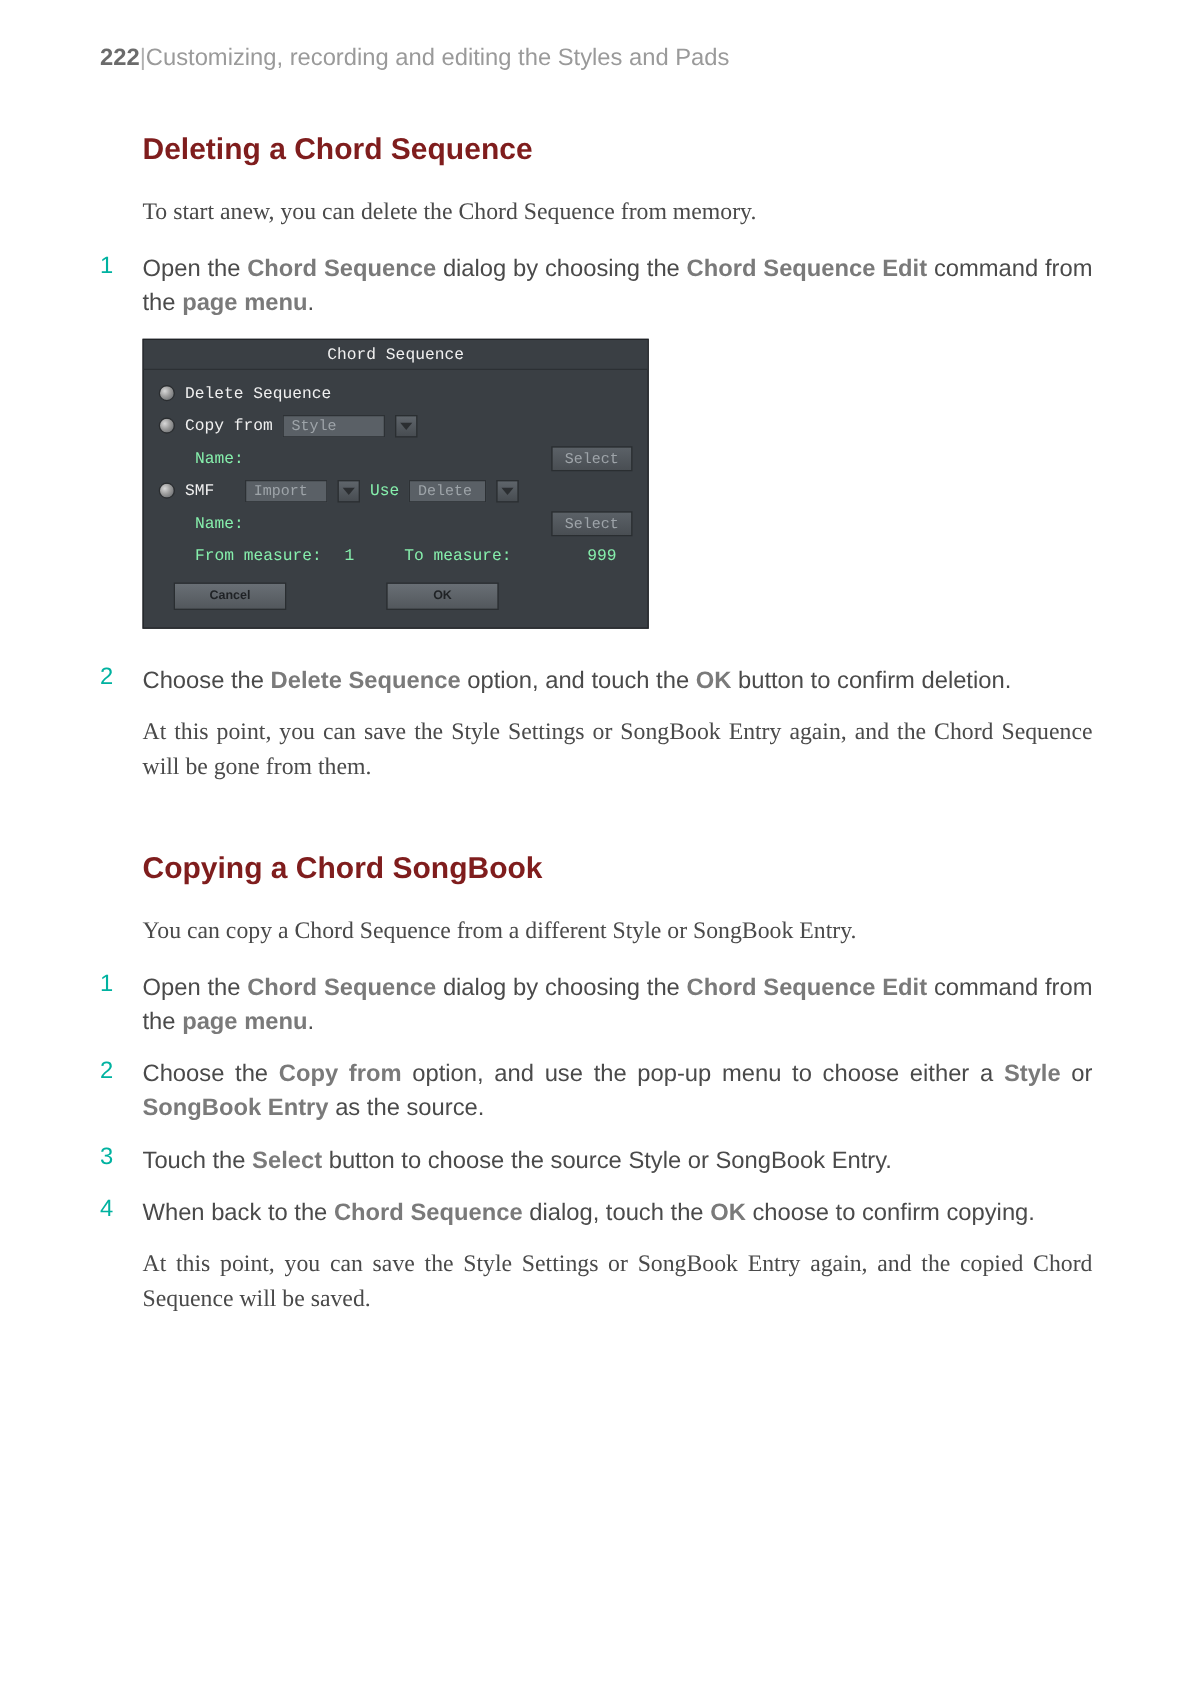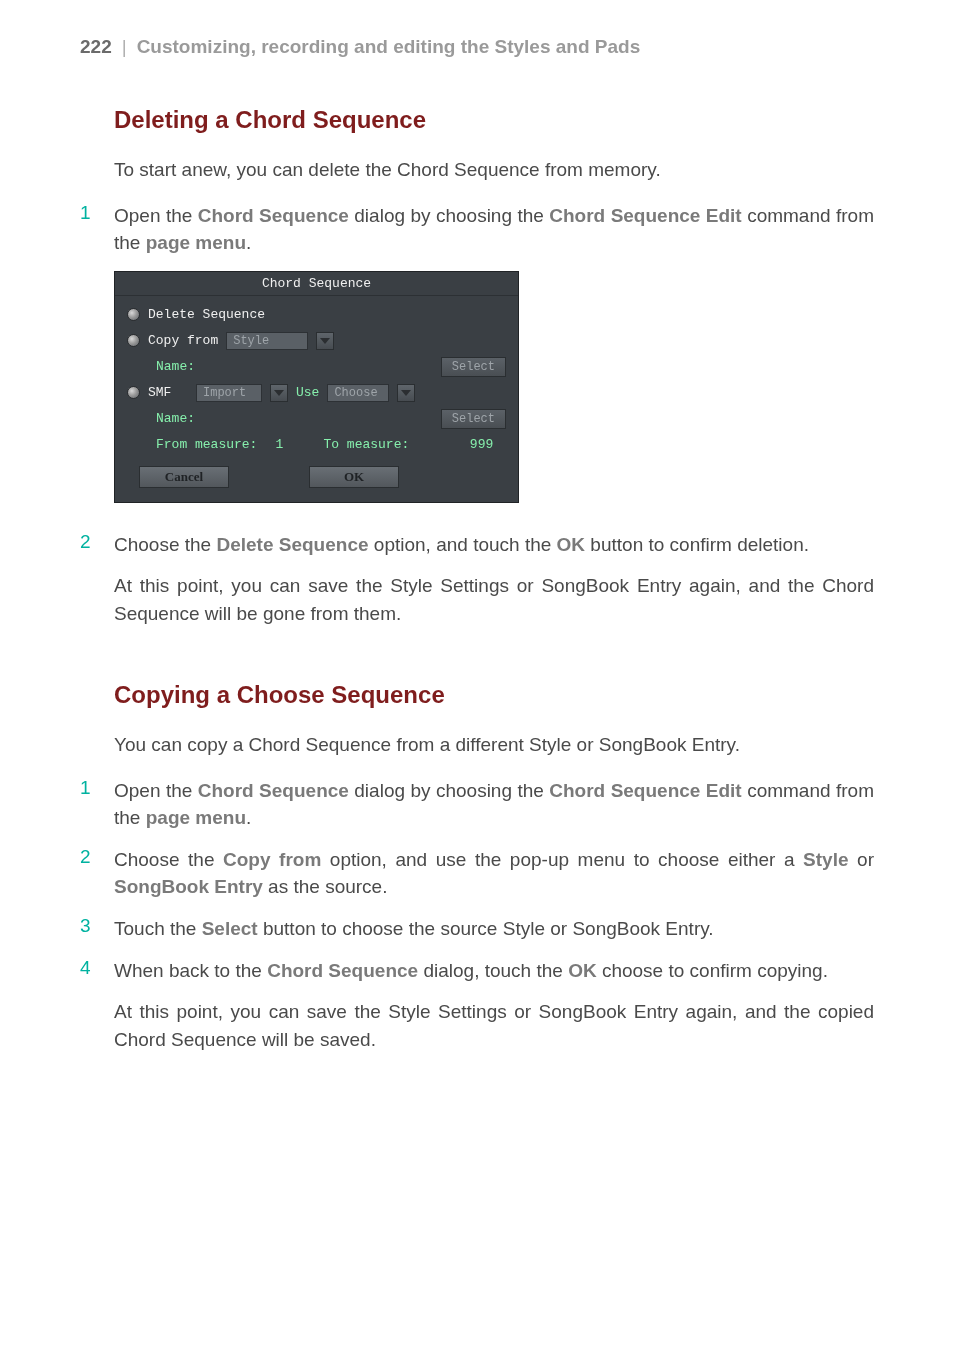--- a/index.html
+++ b/index.html
@@ -1,23 +1,23 @@
 <!DOCTYPE html>
 <html><head>
 <meta charset="utf-8">
 <style>
   * { box-sizing: border-box; margin: 0; padding: 0; }
   html, body { width: 954px; height: 1354px; background: #ffffff; font-family: "Segoe UI", Arial, sans-serif; color: #4a4a4a; }
   .page { padding: 36px 80px 0 80px; }
-  .header { display: flex; align-items: baseline; gap: 10px; margin-bottom: 48px; }
+  .header { display: flex; align-items: baseline; gap: 0; margin-bottom: 48px; }
   .page-number { font-weight: 700; color: #6b6b6b; font-size: 19px; }
   .header-sep { color: #b0b0b0; font-size: 19px; }
-  .header-title { color: #9a9a9a; font-size: 19px; font-weight: 700; }
+  .header-title { color: #9a9a9a; font-size: 19px; font-weight: 400; }
   .section-heading { color: #7f1d1d; font-size: 24px; font-weight: 600; margin: 0 0 22px 34px; }
-  .body-block { margin: 0 0 18px 34px; font-size: 19px; line-height: 1.45; color: #4a4a4a; text-align: justify; }
+  .body-block { margin: 0 0 18px 34px; font-size: 19px; line-height: 1.45; color: #4a4a4a; text-align: justify; font-family: Liberation Serif, serif; }
   .num-row { display: flex; margin: 0 0 14px 0; }
   .num { width: 34px; color: #00b2a0; font-size: 19px; font-weight: 400; flex-shrink: 0; }
   .num-body { flex: 1; font-size: 19px; line-height: 1.45; color: #4a4a4a; text-align: justify; }
   .term { color: #7a7a7a; font-weight: 600; }
   .gap-med { height: 36px; }
 
   
   .dialog-wrap { margin: 6px 0 28px 34px; }
   .dialog {
     width: 405px;
@@ -75,21 +75,21 @@
   }
   .dlg-btn.wide { min-width: 62px; }
   .dlg-actions { display: flex; justify-content: flex-start; gap: 80px; padding: 8px 12px 4px 12px; }
   .dlg-actbtn {
     background: linear-gradient(#696f75, #52575c);
     border: 1px solid #2a2e31;
     color: #1f2225;
     font-weight: bold;
     height: 22px; min-width: 90px;
     display: flex; align-items: center; justify-content: center;
-    font-family: Liberation Serif, serif; font-size: 13px;
+    font-family: Liberation Sans, sans-serif; font-size: 10px;
   }
   .spacer-flex { flex: 1; }
   .indent-radio { width: 21px; flex-shrink: 0; }
 </style>
 </head>
 <body>
 
 <div class="page">
 
   <div class="header">
@@ -140,21 +140,21 @@
         <div class="dlg-row">
           <div class="radio"></div>
           <span class="dlg-label" style="width:40px;">SMF</span>
           <div class="dlg-input" style="width:66px;">Import</div>
           <div class="dlg-drop">
             <svg viewBox="0 0 10 6">
                 <path d="M0 0 L10 0 L5 6 Z" fill="#2b2e31"></path>
               </svg>
           </div>
           <span class="dlg-label dim">Use</span>
-          <div class="dlg-input" style="width:62px;">Choose</div>
+          <div class="dlg-input" style="width:62px;">Delete</div>
           <div class="dlg-drop">
             <svg viewBox="0 0 10 6">
                 <path d="M0 0 L10 0 L5 6 Z" fill="#2b2e31"></path>
               </svg>
           </div>
         </div>
 
         <div class="dlg-row">
           <div class="indent-radio"></div>
           <span class="dlg-label dim">Name:</span>
@@ -183,21 +183,21 @@
     <div class="num">2</div>
     <div class="num-body">
       <span>Choose the </span><span class="term">Delete Sequence</span><span> option, and touch the </span><span class="term">OK</span><span> button to confirm deletion.</span>
     </div>
   </div>
 
   <p class="body-block">At this point, you can save the Style Settings or SongBook Entry again, and the Chord Sequence will be gone from them.</p>
 
   <div class="gap-med"></div>
 
-  <h2 class="section-heading">Copying a Choose Sequence</h2>
+  <h2 class="section-heading">Copying a Chord SongBook</h2>
 
   <p class="body-block">You can copy a Chord Sequence from a different Style or SongBook Entry.</p>
 
   <div class="num-row">
     <div class="num">1</div>
     <div class="num-body">
       <span>Open the </span><span class="term">Chord Sequence</span><span> dialog by choosing the </span><span class="term">Chord Sequence Edit</span><span> command from the </span><span class="term">page menu</span><span>.</span>
     </div>
   </div>
 

